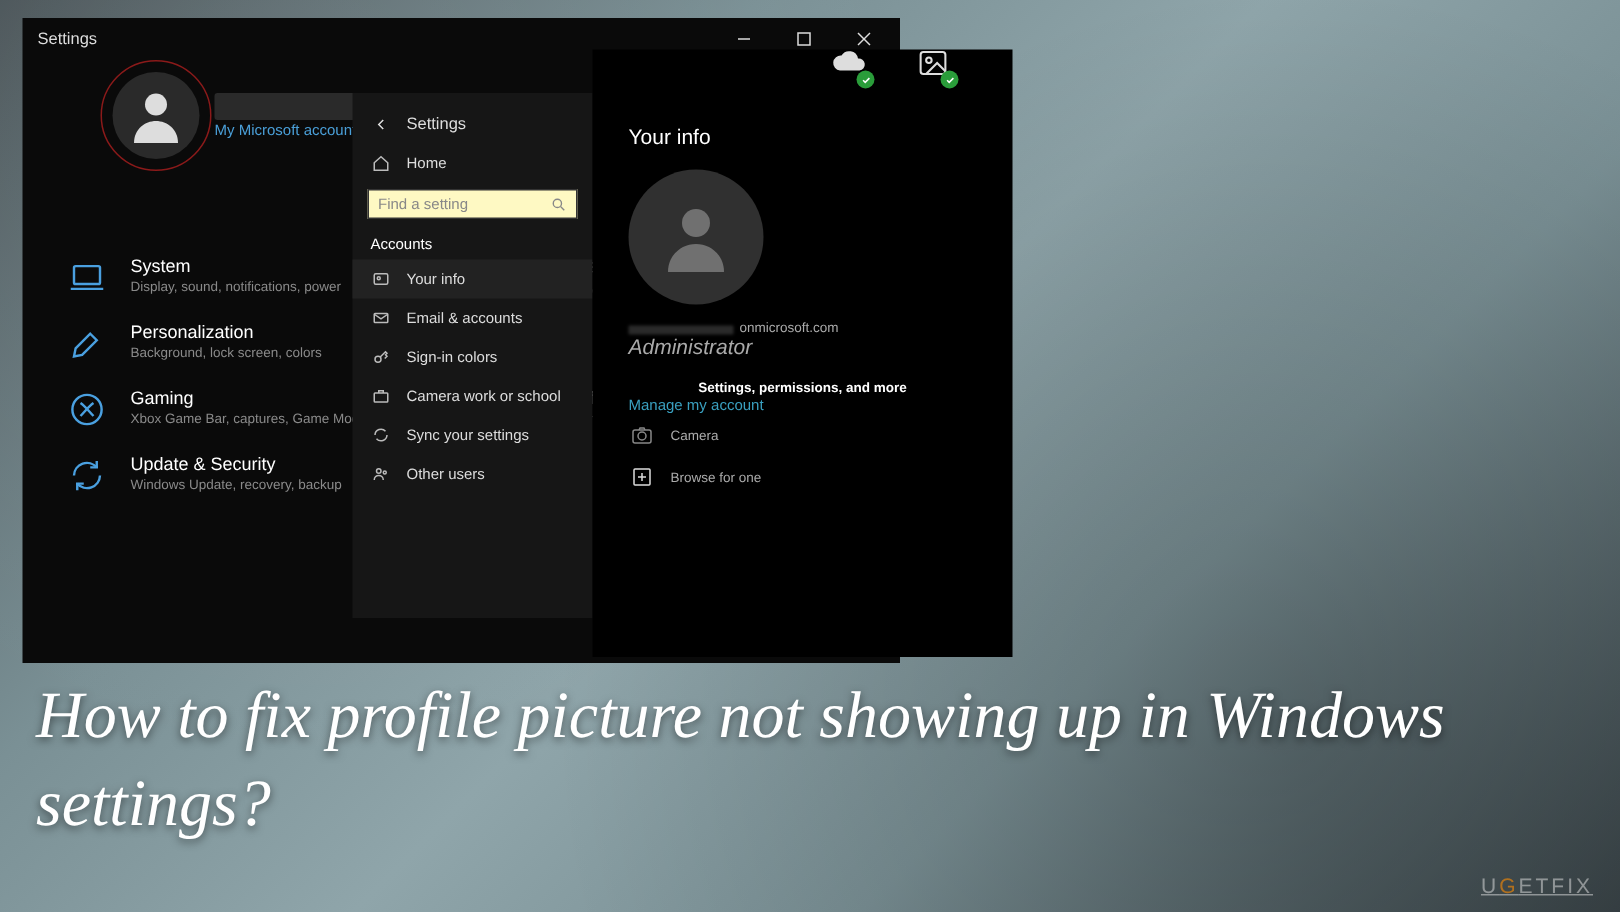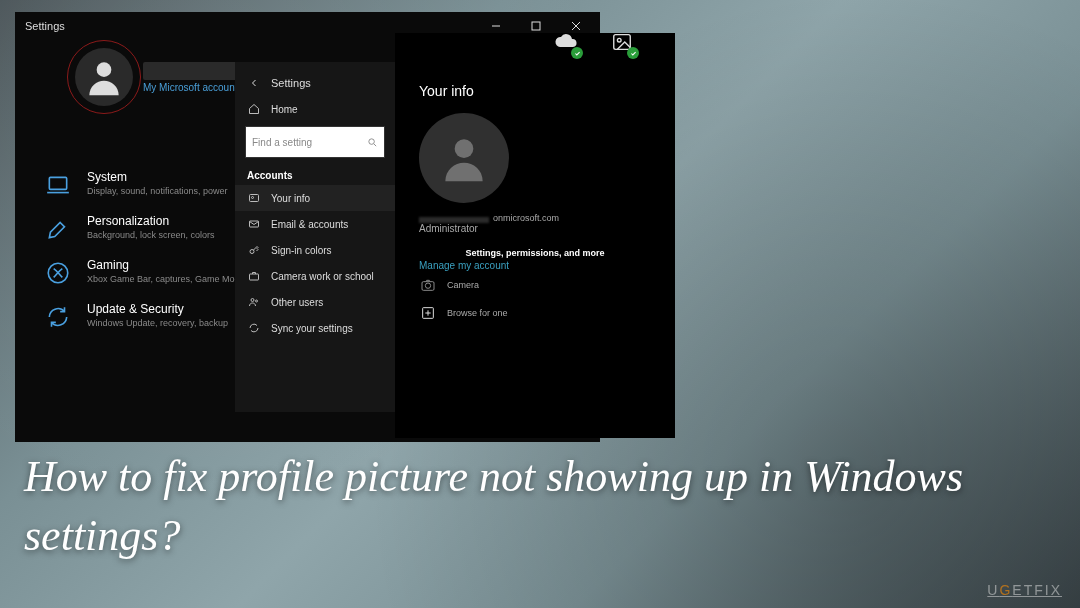--- a/index.html
+++ b/index.html
@@ -25,32 +25,32 @@
 .tiles { display: grid; grid-template-columns: 1fr 1fr; gap: 14px 8px; padding: 10px 28px; }
 .tile { display: flex; gap: 14px; color: #fff; }
 .tile-icon { flex: 0 0 30px; height: 30px; display: flex; align-items: center; justify-content: center; color: #4aa0e0; }
 .tile-text .t-title { font-size: 12px; color: #fff; }
 .tile-text .t-sub { font-size: 9px; color: #8a8a8a; line-height: 1.3; margin-top: 2px; }
 
 .sidebar-win { position: absolute; left: 235px; top: 62px; width: 160px; height: 350px; background: #161616; color: #ddd; font-size: 10px; padding: 8px 0; }
 .sb-row { display: flex; align-items: center; gap: 10px; padding: 6px 12px; }
 .sb-row.head { font-size: 11px; }
 .sb-icon { width: 14px; height: 14px; display: flex; align-items: center; justify-content: center; color: #bbb; flex-shrink: 0; }
-.sb-search { margin: 4px 10px 8px; height: 32px; background: #ffffff; border: 1px solid #333; display: flex; align-items: center; justify-content: space-between; padding: 0 6px; color: #888; font-size: 10px; }
-.sb-section { padding: 4px 12px; font-size: 10px; font-weight: 700; color: #fff; }
+.sb-search { margin: 4px 10px 8px; height: 20px; background: #fef9c3; border: 1px solid #333; display: flex; align-items: center; justify-content: space-between; padding: 0 6px; color: #888; font-size: 10px; }
+.sb-section { padding: 4px 12px; font-size: 10px; font-weight: 400; color: #fff; }
 .sb-row.active { background: #222; }
 
 .info-win { position: absolute; left: 395px; top: 33px; width: 280px; height: 405px; background: #000; color: #ddd; padding: 50px 24px 20px; font-size: 10px; }
 .sync-icons { position: absolute; right: 40px; top: -4px; display: flex; gap: 30px; z-index: 5; }
 .sync-ic { position: relative; width: 26px; height: 26px; display: flex; align-items: center; justify-content: center; }
 .sync-badge { position: absolute; right: -4px; bottom: -4px; width: 12px; height: 12px; background: #2a9d3a; border-radius: 50%; display: flex; align-items: center; justify-content: center; }
 .info-h { font-size: 14px; color: #fff; margin-bottom: 14px; }
 .avatar-info { width: 90px; height: 90px; border-radius: 50%; background: #303030; display: flex; align-items: center; justify-content: center; margin-bottom: 10px; }
 .info-email { color: #aaa; font-size: 9px; }
-.info-role { color: #aaa; font-size: 10px; margin-bottom: 14px; }
+.info-role { color: #aaa; font-size: 14px; margin-bottom: 14px; font-style: italic; }
 .info-sub { color: #fff; font-size: 9px; font-weight: 600; text-align: center; }
 .info-link { color: #3aa0c0; font-size: 10px; margin-top: 2px; display: block; }
 .picrow { display: flex; align-items: center; gap: 10px; padding: 5px 0; color: #aaa; font-size: 9px; }
 .picrow .pr-ic { width: 18px; height: 18px; display: flex; align-items: center; justify-content: center; }
 
 .headline { position: absolute; left: 24px; top: 410px; right: 24px; color: #fff; font-family: Georgia, "Times New Roman", serif; font-style: italic; font-size: 44px; line-height: 1.35; text-shadow: 0 2px 6px rgba(0,0,0,0.5); margin-top: 37px; }
 
 .watermark { position: absolute; right: 18px; bottom: 10px; color: rgba(230,230,230,0.5); font-size: 14px; letter-spacing: 2px; font-family: Arial, sans-serif; text-decoration: underline; }
 .watermark .g { color: rgba(255,140,0,0.6); }
 
@@ -255,34 +255,34 @@
         <svg width="12" height="12" viewBox="0 0 24 24" fill="none" stroke="#bbb" stroke-width="2">
           <rect x="3" y="8" width="18" height="12" rx="1"></rect>
           <path d="M9 8V5h6v3"></path>
         </svg>
       </span>
     <span>Camera work or school</span>
   </div>
   <div class="sb-row">
     <span class="sb-icon">
         <svg width="12" height="12" viewBox="0 0 24 24" fill="none" stroke="#bbb" stroke-width="2">
+          <path d="M4 12a8 8 0 0 1 14-5M20 12a8 8 0 0 1-14 5"></path>
+        </svg>
+      </span>
+    <span>Sync your settings</span>
+  </div>
+  <div class="sb-row">
+    <span class="sb-icon">
+        <svg width="12" height="12" viewBox="0 0 24 24" fill="none" stroke="#bbb" stroke-width="2">
           <circle cx="9" cy="8" r="3"></circle>
           <circle cx="17" cy="10" r="2"></circle>
           <path d="M3 20c0-4 3-6 6-6s6 2 6 6"></path>
         </svg>
       </span>
     <span>Other users</span>
-  </div>
-  <div class="sb-row">
-    <span class="sb-icon">
-        <svg width="12" height="12" viewBox="0 0 24 24" fill="none" stroke="#bbb" stroke-width="2">
-          <path d="M4 12a8 8 0 0 1 14-5M20 12a8 8 0 0 1-14 5"></path>
-        </svg>
-      </span>
-    <span>Sync your settings</span>
   </div>
 </div>
 
 <div class="info-win">
   <div class="sync-icons">
     <div class="sync-ic">
       <svg width="24" height="18" viewBox="0 0 24 18">
           <path d="M6 14a5 5 0 0 1 1-10 6 6 0 0 1 11 2 4 4 0 0 1 1 8z" fill="#ddd"></path>
         </svg>
       <div class="sync-badge">

